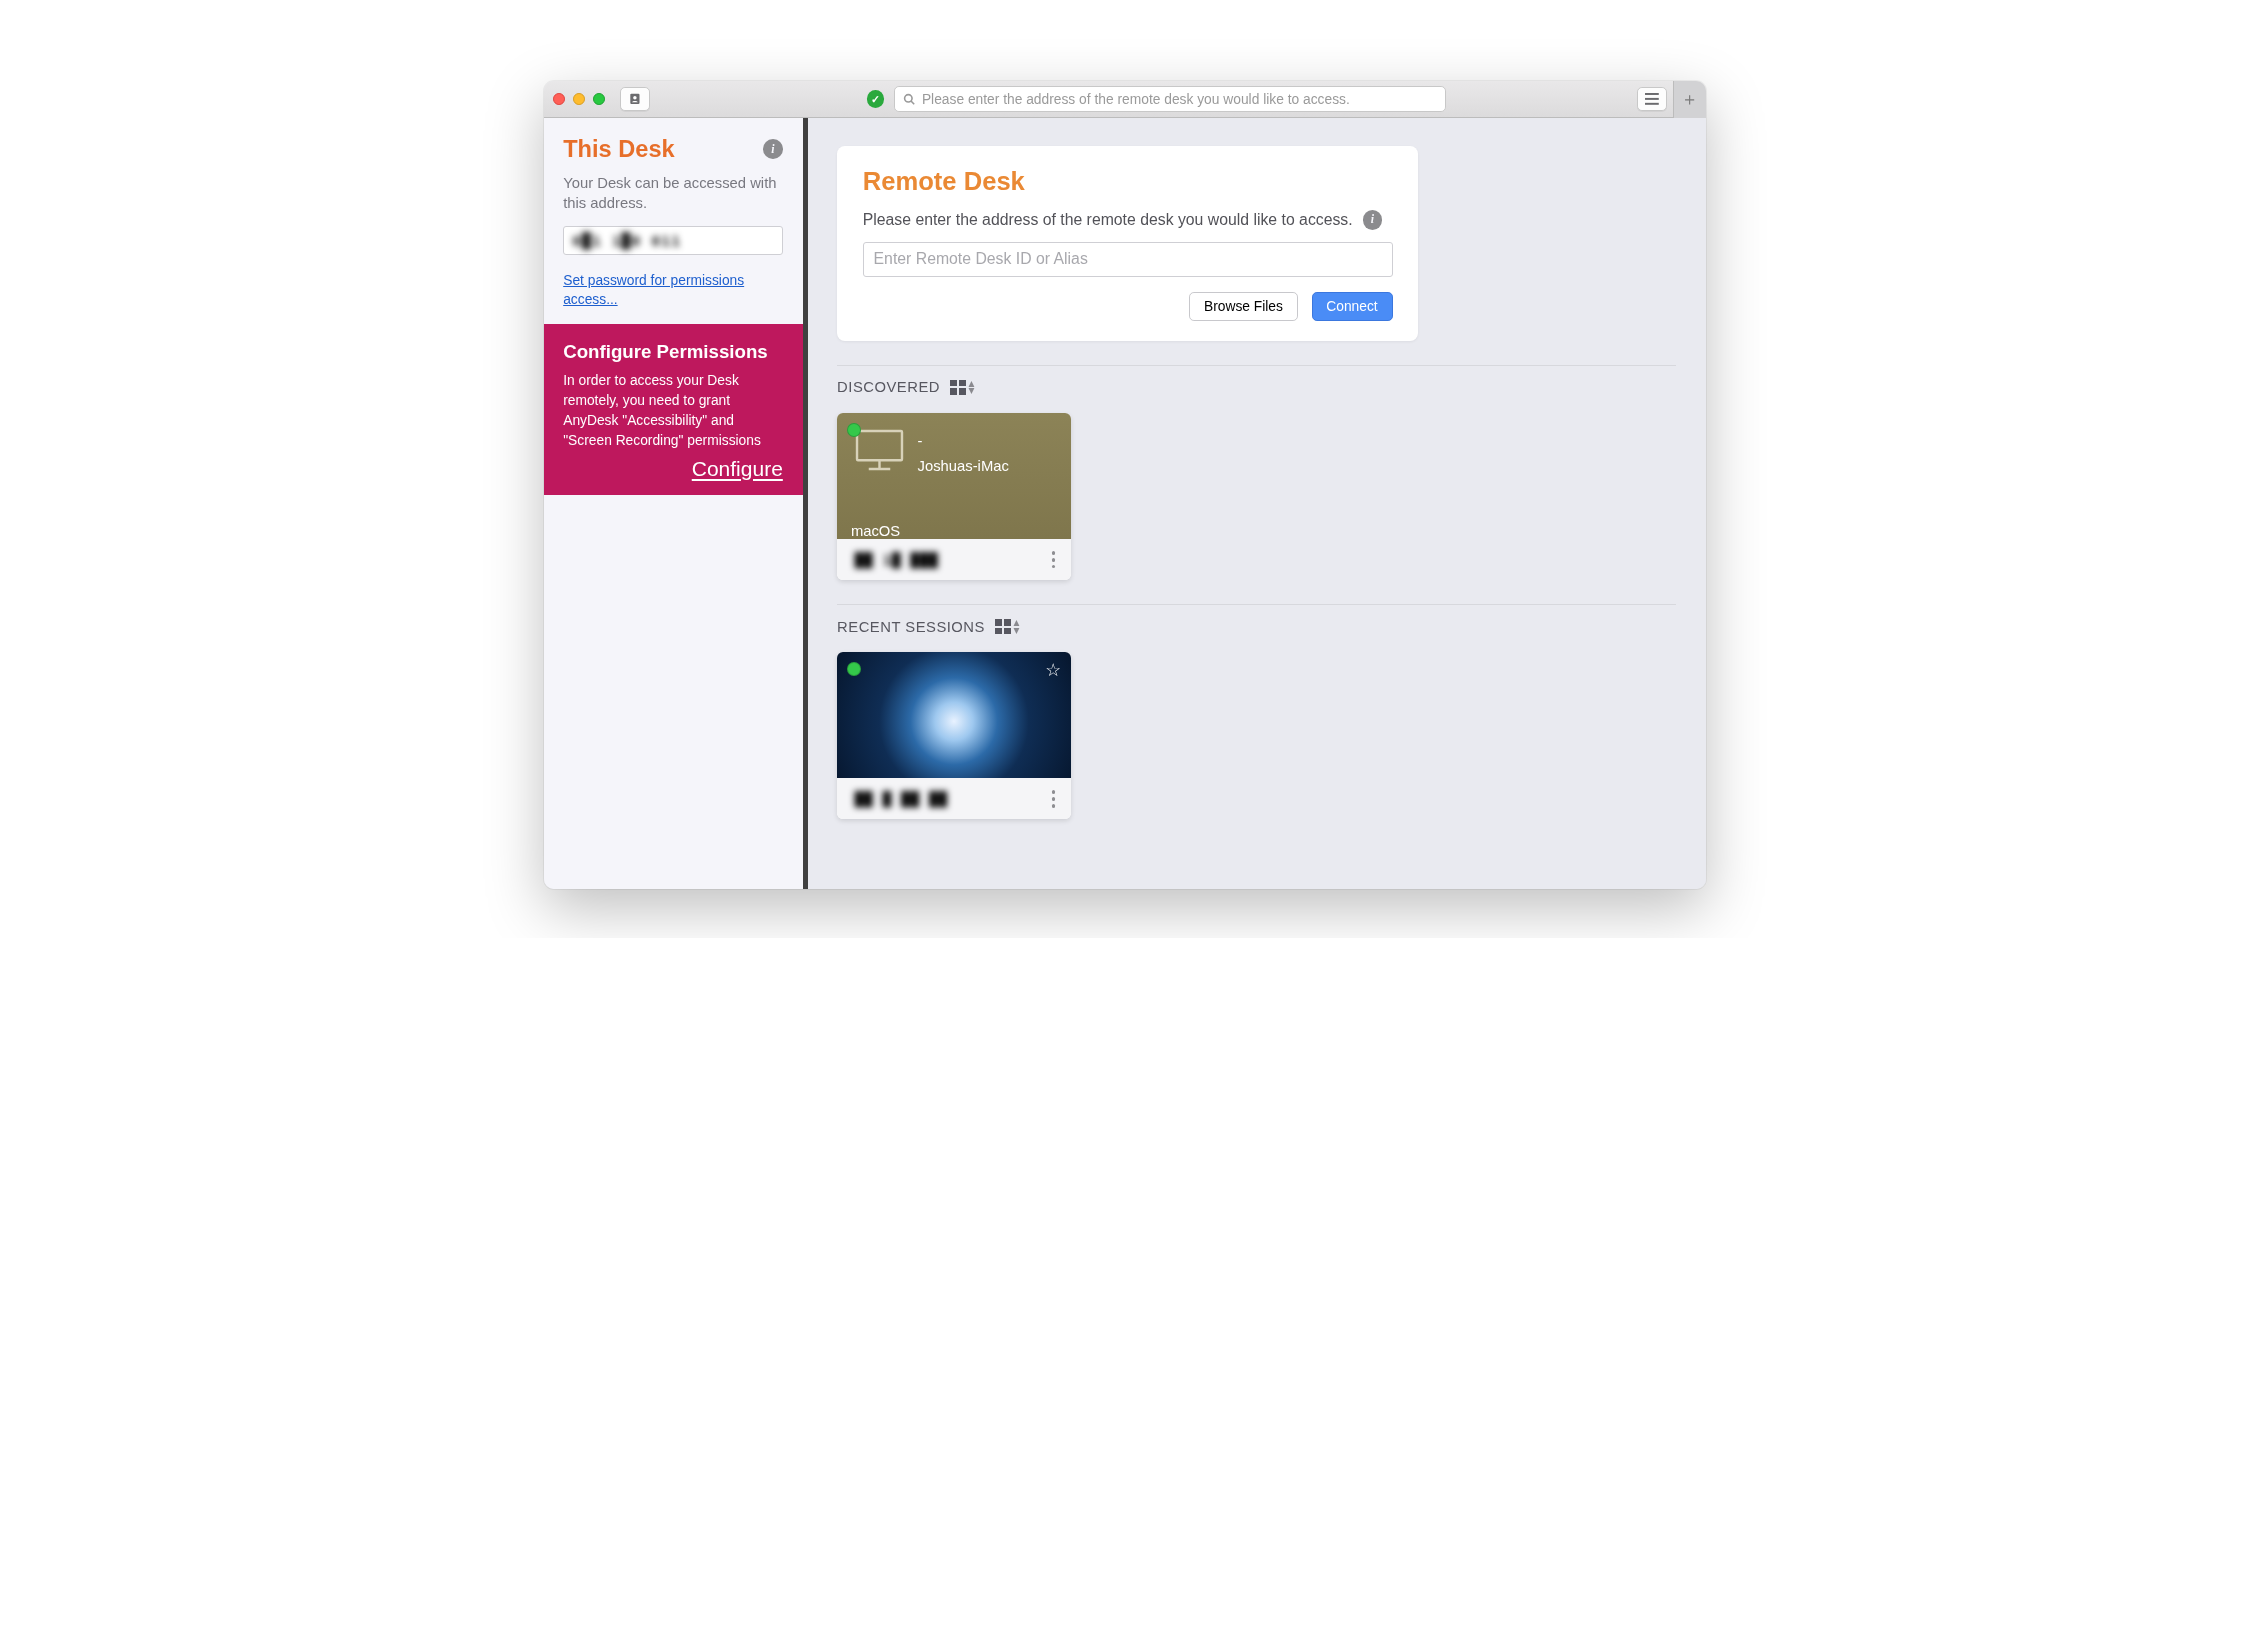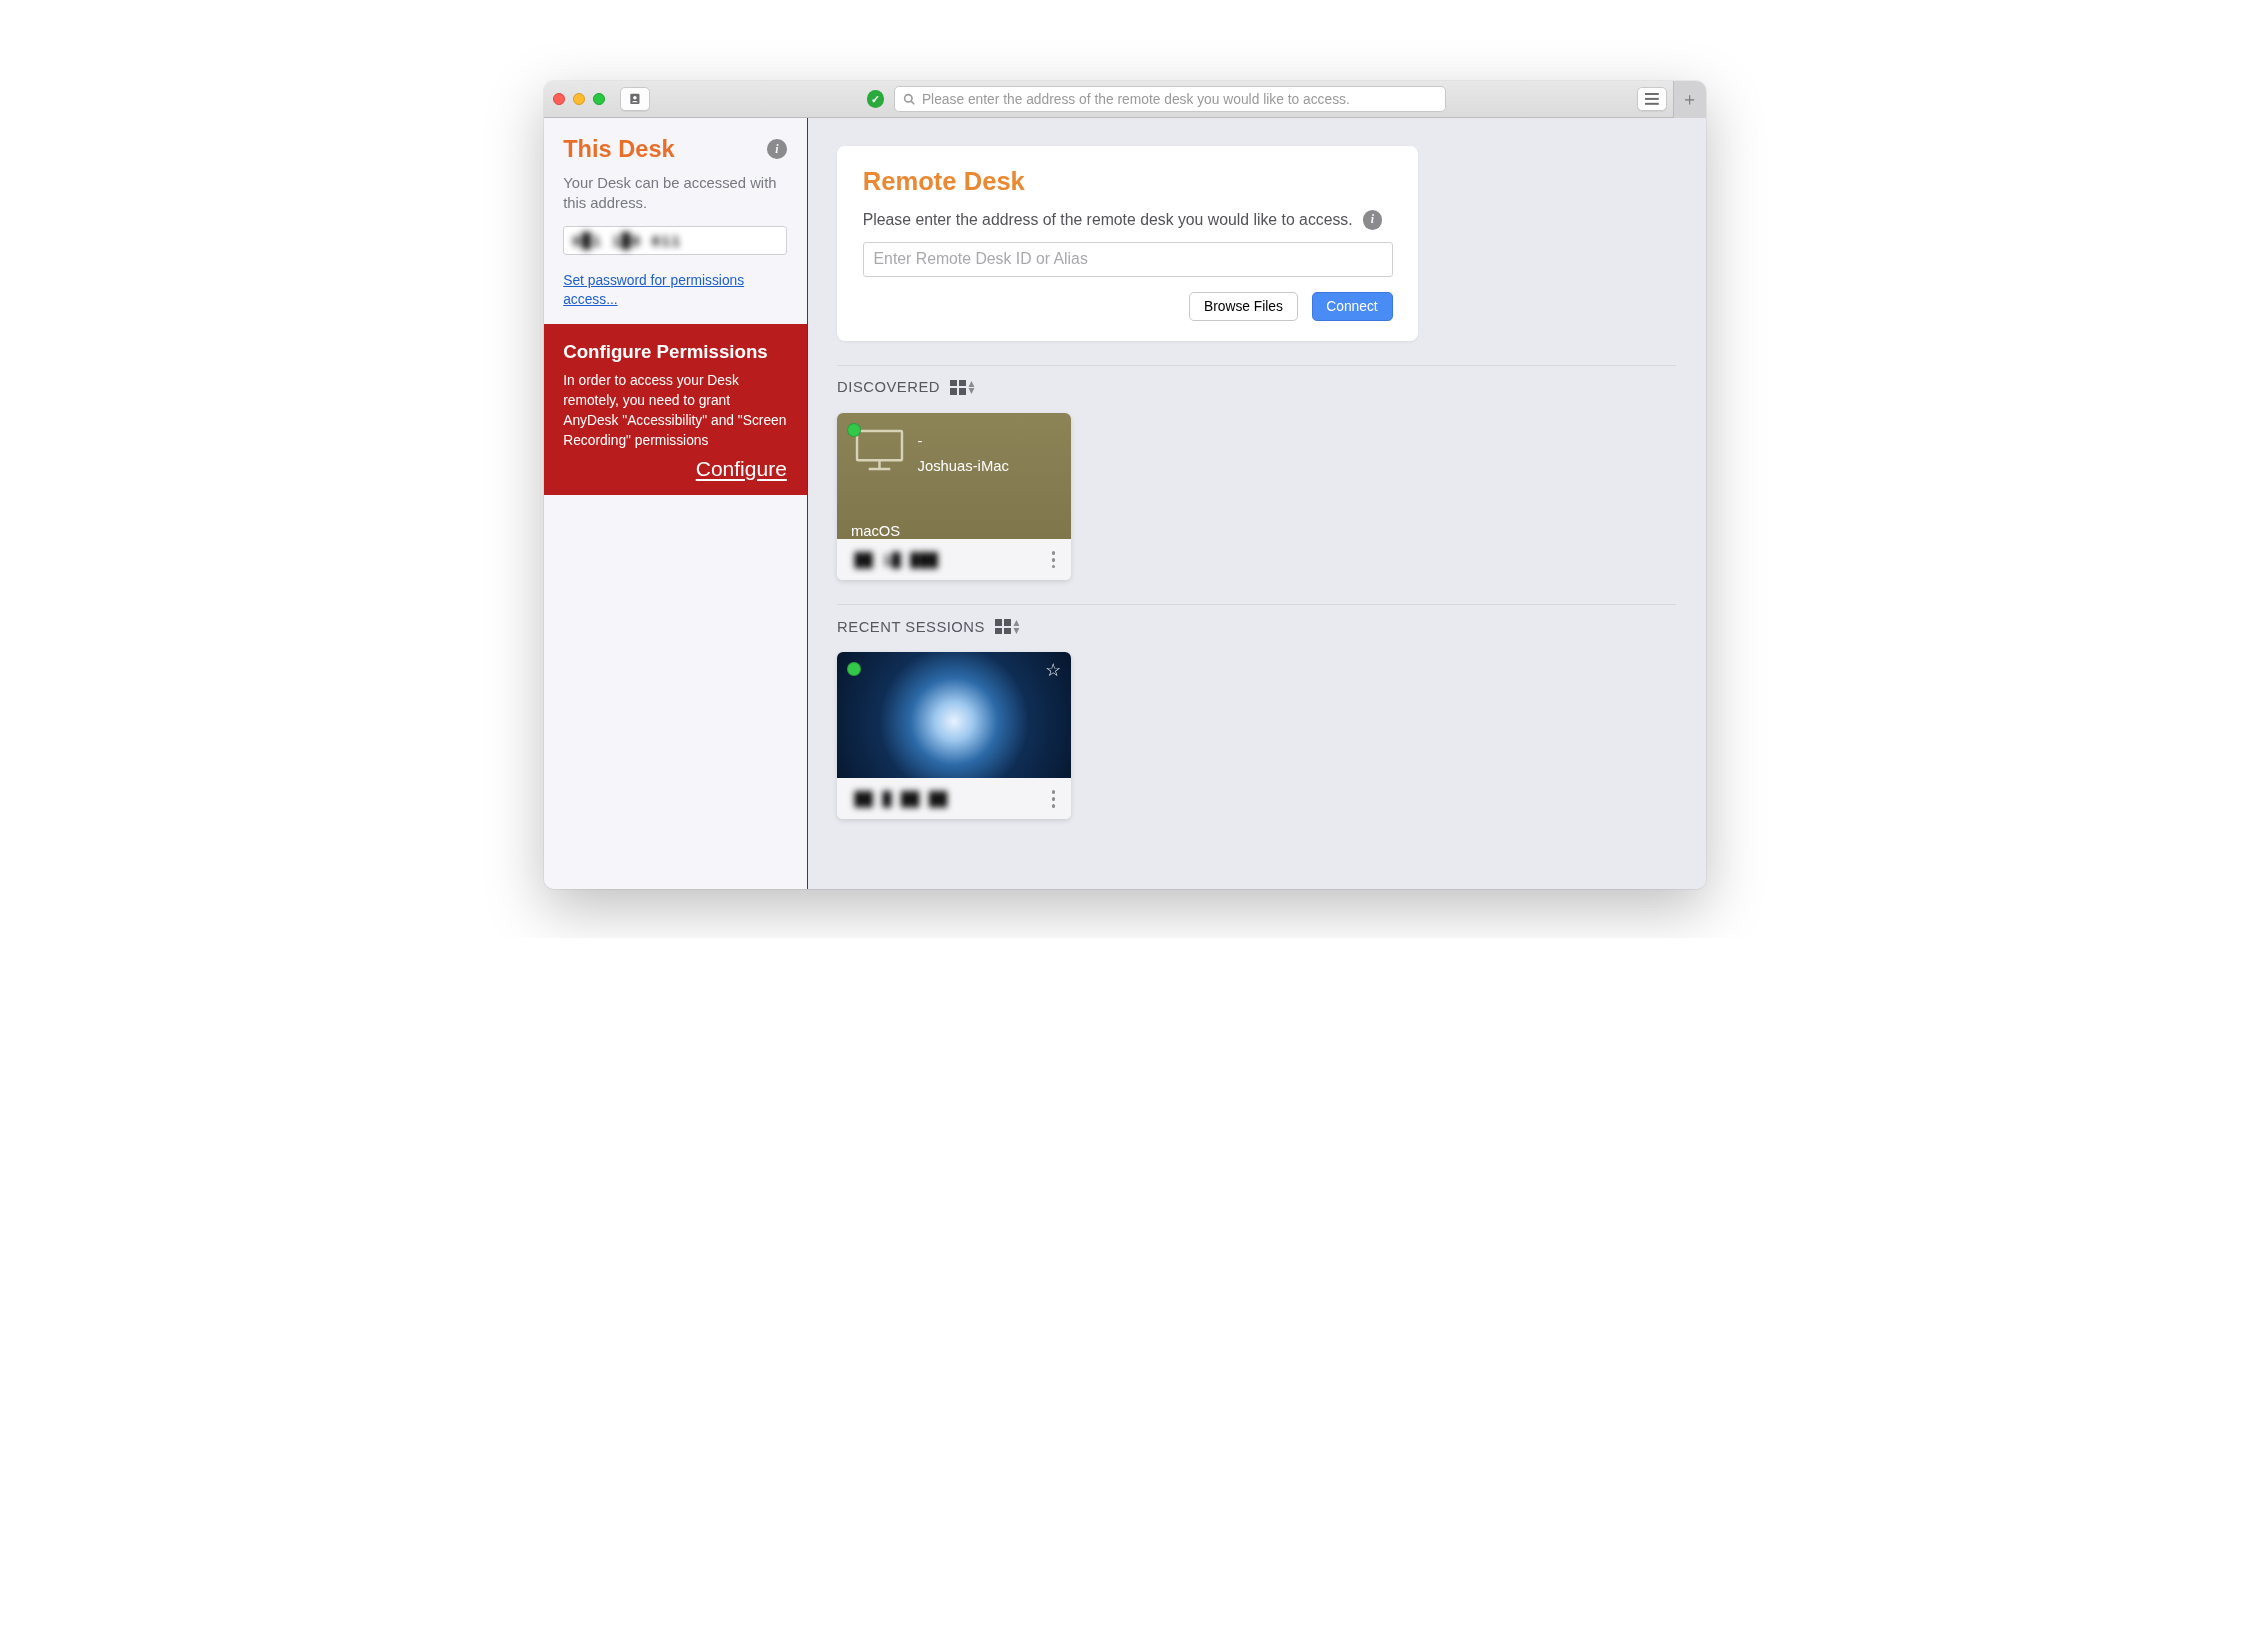--- a/index.html
+++ b/index.html
@@ -60,21 +60,21 @@
   .tb-right{margin-left:auto;display:flex;gap:0;align-items:center;}
   .hamburger{width:29.6px;}
   .newtab{
     height:37px;width:33px;background:#d2d2d4;border-left:1px solid #bcbcbc;
     display:flex;align-items:center;justify-content:center;color:#7a7a7a;font-size:17.7px;
     margin:-9.9px -9.9px -9.9px 5.9px;
   }
   
   .body { flex:1; display:flex; overflow:hidden;}
   .sidebar {
-    width:264px; background:#f5f5fa; border-right:1px solid #404040;
+    width:264px; background:#f5f5fa; border-right:5px solid #404040;
     display:flex; flex-direction:column;
   }
   .side-pad{padding:17.7px 19.7px 13.8px 19.7px;}
   .thisdesk-head{display:flex;align-items:center;justify-content:space-between;}
   .thisdesk-title{color:#e76f2a;font-size:23.6px;font-weight:700;}
   .info-icon{
     width:19.7px;height:19.7px;border-radius:50%;background:#8b8b8e;color:#f5f5fa;
     display:flex;align-items:center;justify-content:center;font-size:11.8px;font-family:Georgia,serif;font-style:italic;font-weight:bold;
   }
   .thisdesk-sub{color:#787880;font-size:14.8px;margin-top:9.9px;line-height:1.4;}
@@ -82,21 +82,21 @@
     margin-top:11.8px;height:29.6px;background:#fff;border:1px solid #cfcfd4;border-radius:3px;
     display:flex;align-items:center;padding:0 7.9px;
   }
   .blur-text{
     filter:blur(3px);font-family:monospace;font-size:14.8px;letter-spacing:1px;color:#1a1a1a;font-weight:bold;
   }
   .pw-link{
     display:block;margin-top:15.8px;color:#1e5fce;font-size:13.8px;text-decoration:underline;line-height:1.4;
   }
   .perm-box{
-    background:#b91c1c;color:#fff;padding:17.7px 19.7px 13.8px 19.7px;
+    background:#be185d;color:#fff;padding:17.7px 19.7px 13.8px 19.7px;
   }
   .perm-title{font-size:18.7px;font-weight:700;margin-bottom:7.9px;}
   .perm-body{font-size:13.8px;line-height:1.45;}
   .perm-link{display:block;text-align:right;margin-top:5.9px;color:#fff;text-decoration:underline;font-size:21px;text-underline-offset:3px;}
   
   .main{
     flex:1; background:#e9eaf0; padding:27.6px 29.6px; overflow:auto;
   }
   .card{
     background:#fff;border-radius:7.9px;padding:21.7px 25.6px 19.7px 25.6px;

